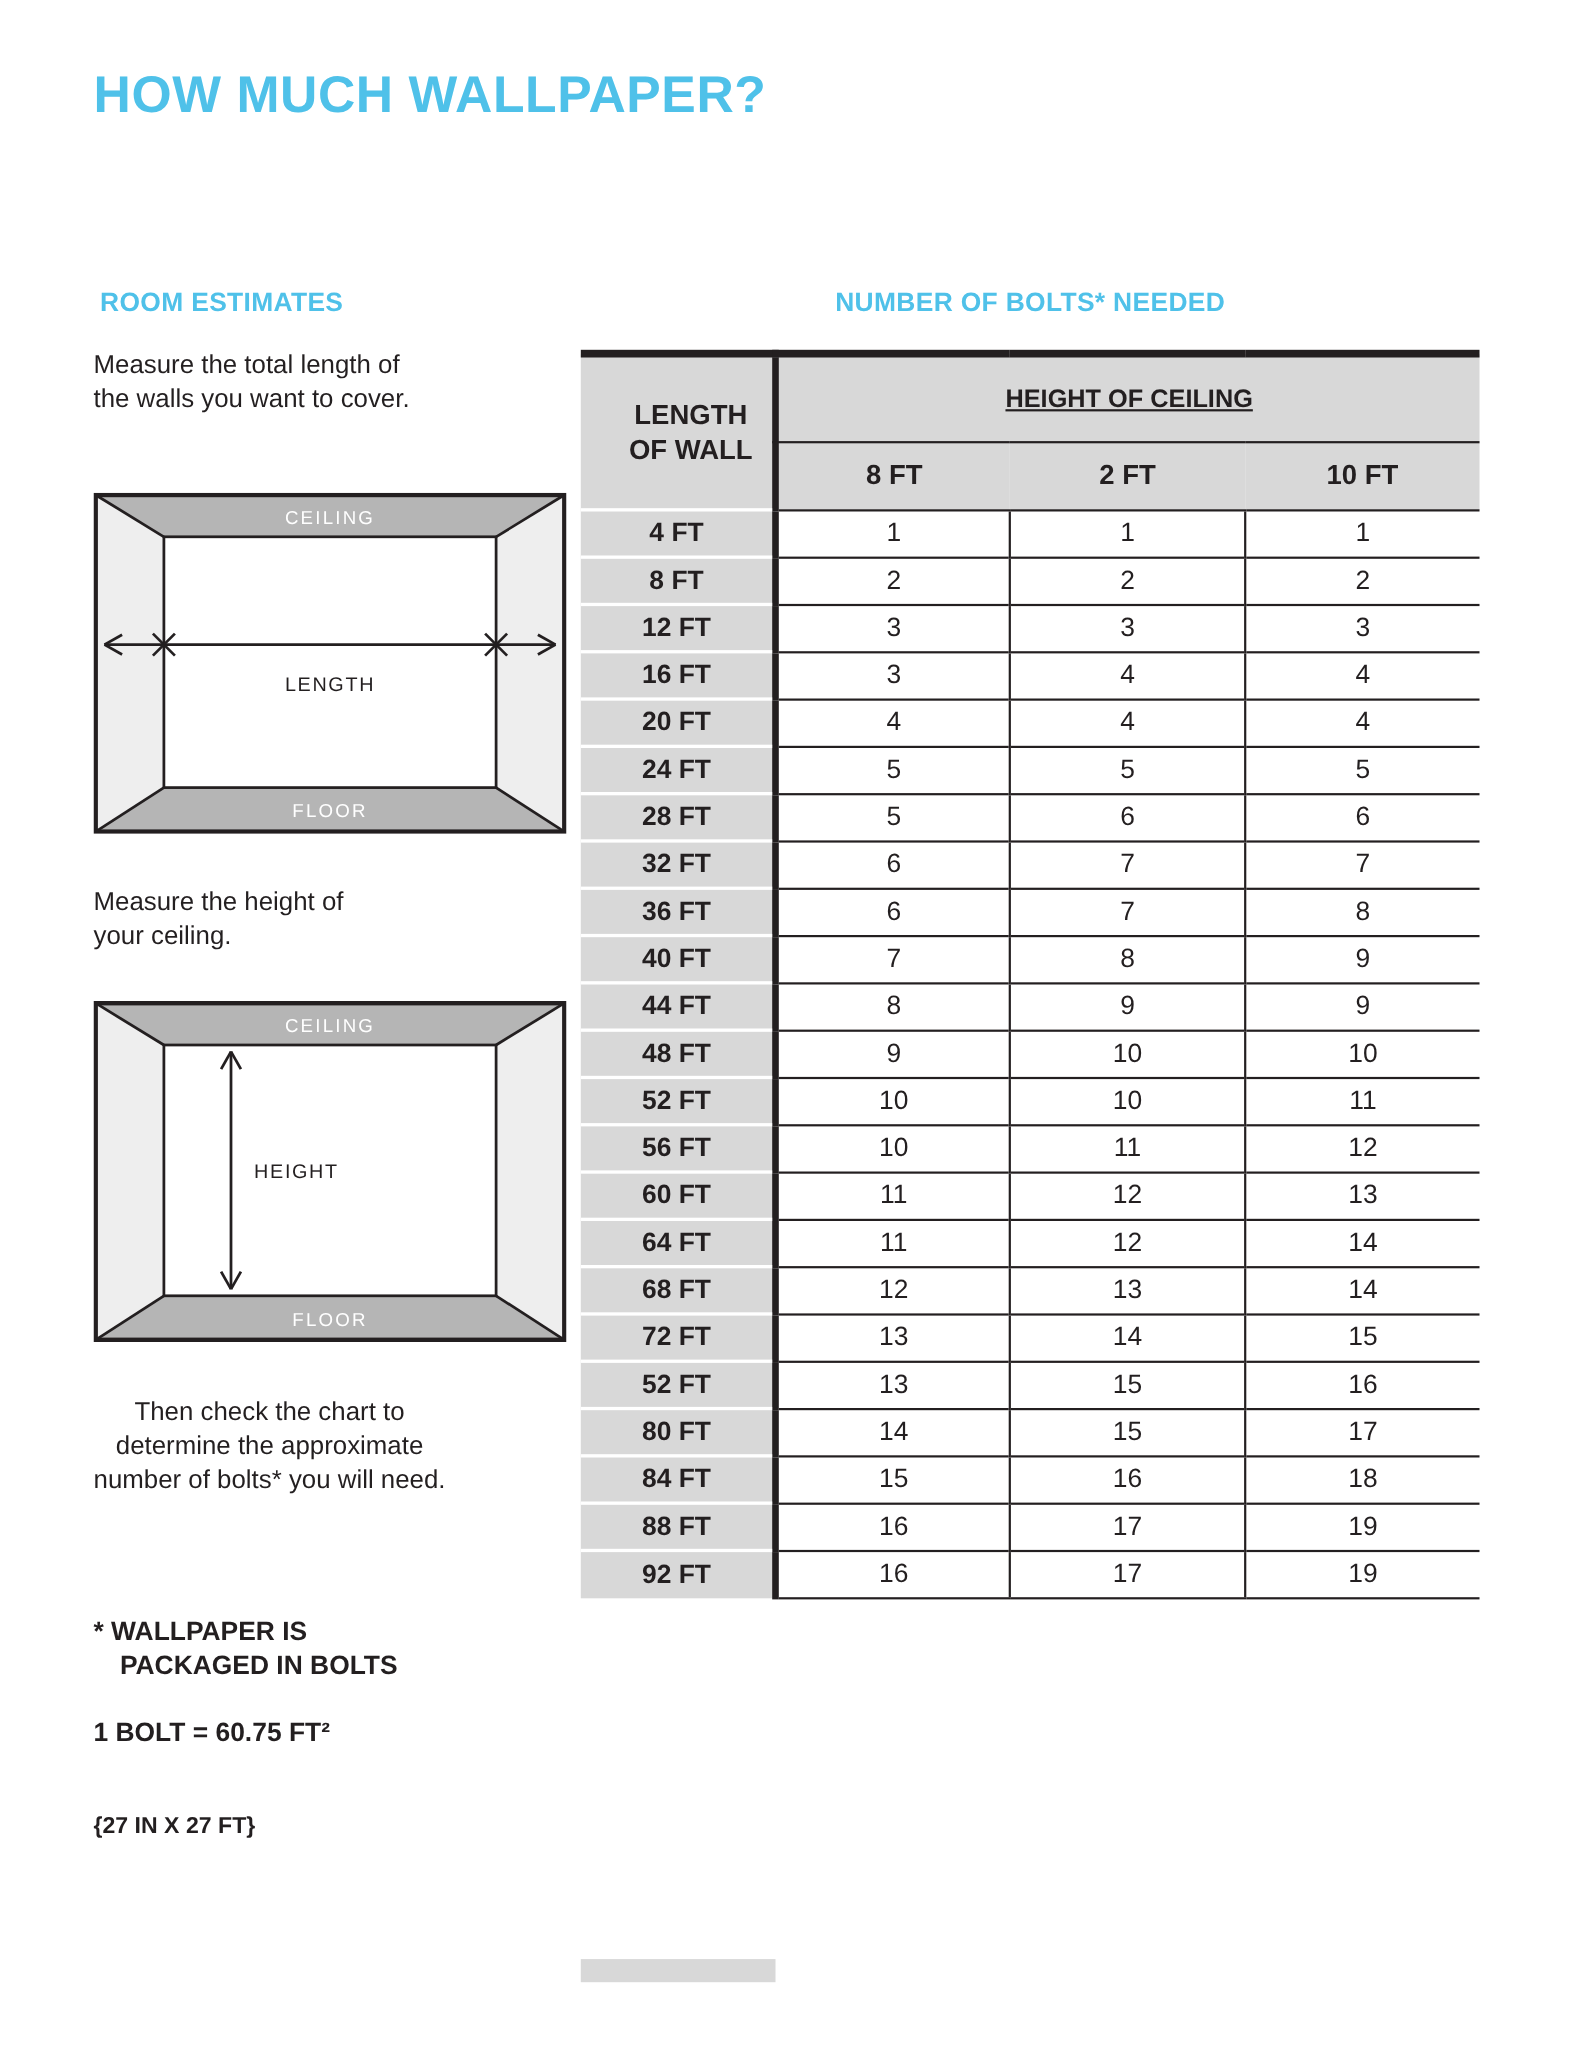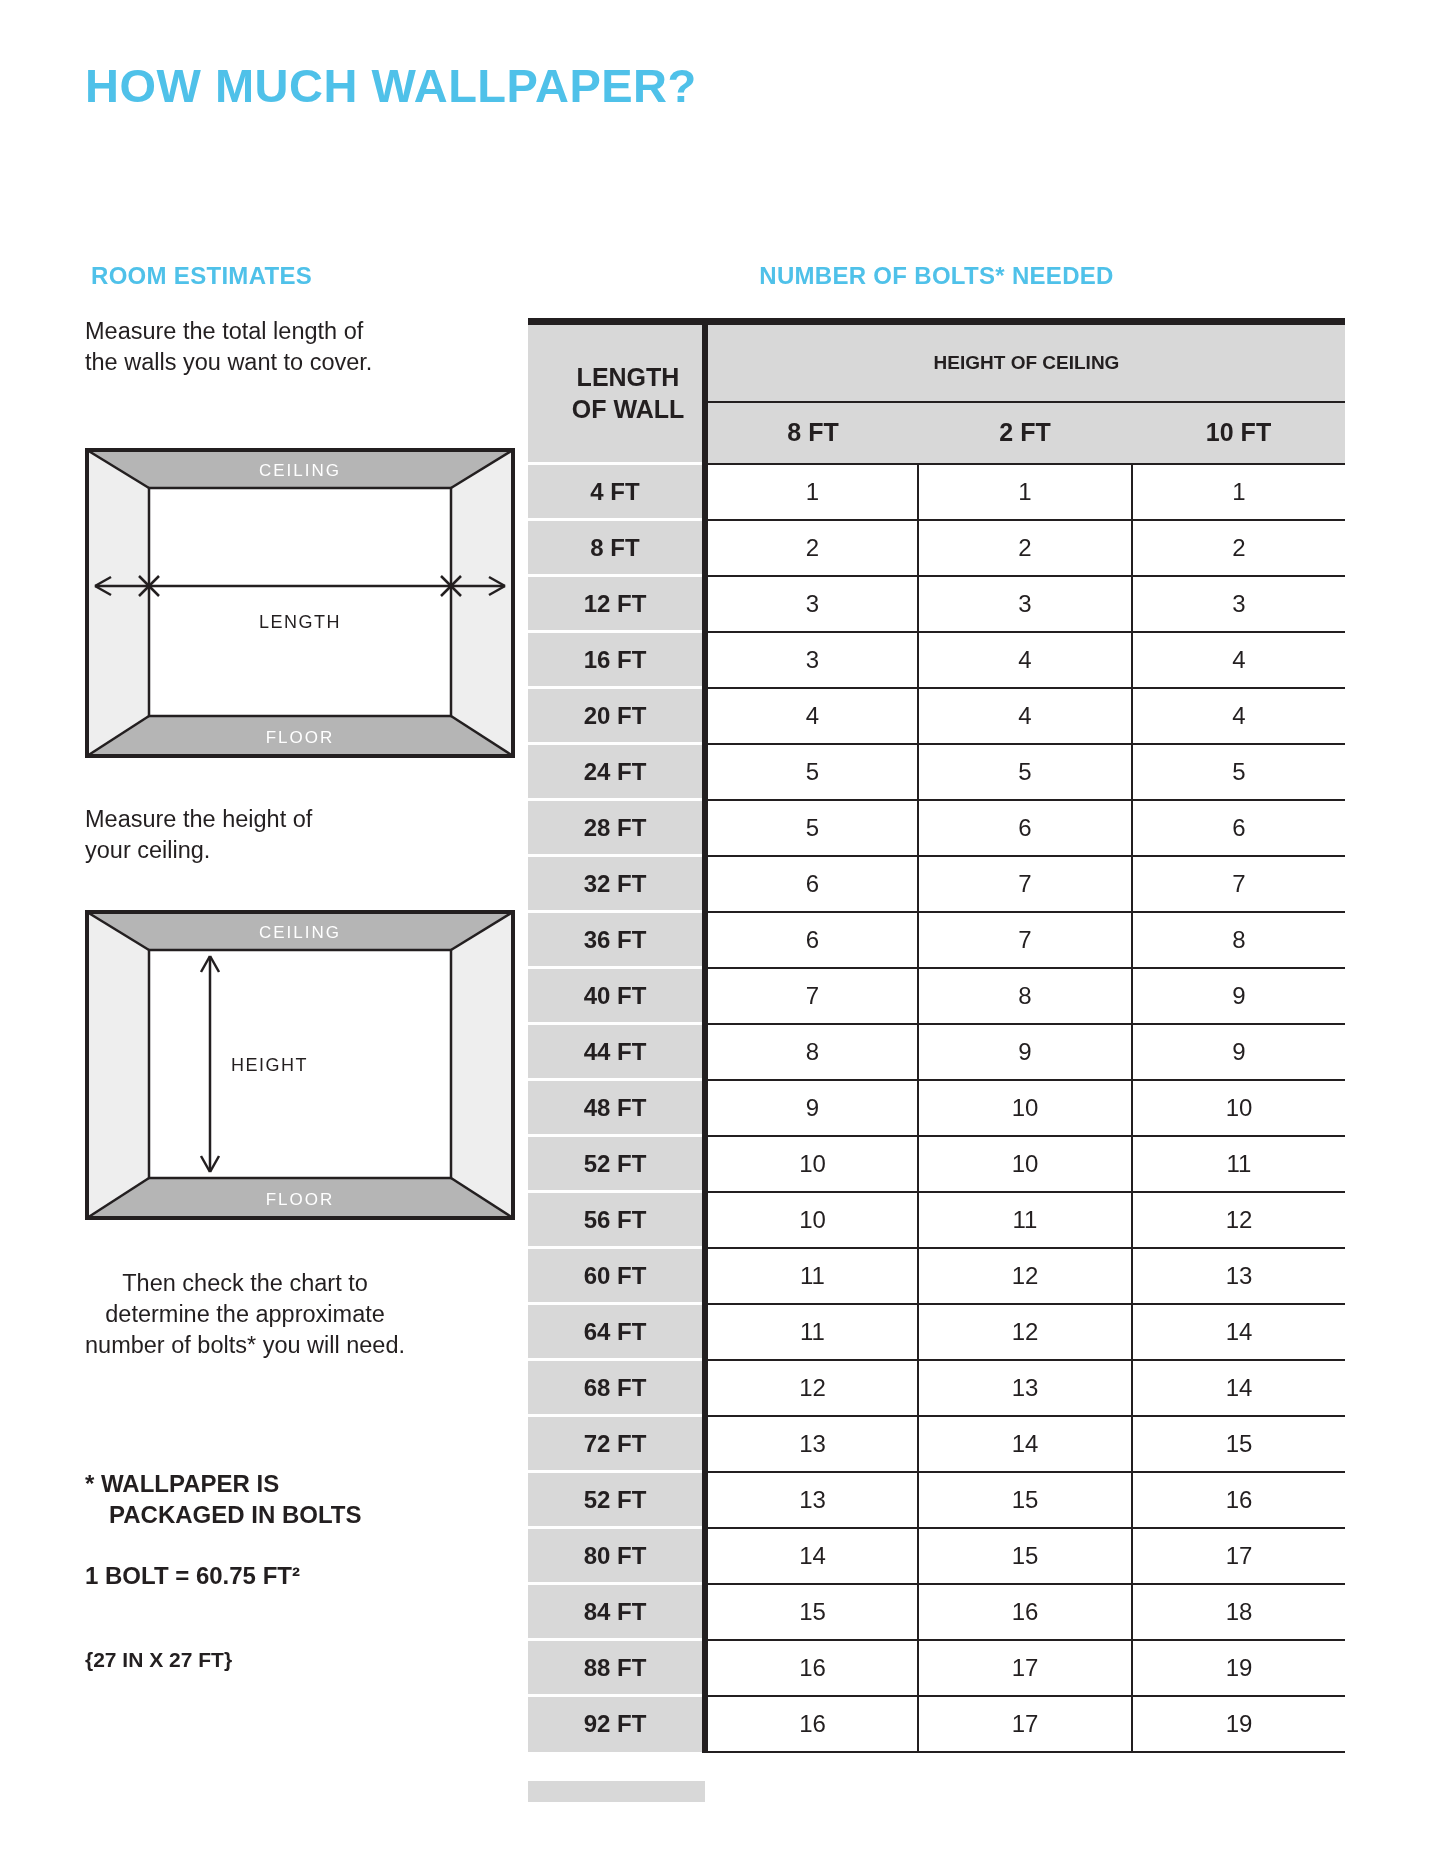--- a/index.html
+++ b/index.html
@@ -56,31 +56,31 @@
     color:var(--accent,#4fc1e9);
   }
   .bolts-table {
     position:absolute; left:528px; top:318px;
     width:817px; table-layout:fixed; border-collapse:collapse;
     border-top:7px solid var(--line,#231f20);
   }
   .bolts-table th, .bolts-table td { text-align:center; vertical-align:middle; }
   .bolts-table thead tr.row1 { height:80px; }
   .bolts-table thead tr.row2 { height:62px; }
-  .bolts-table tbody tr { height:56px;padding-left:12px; }
+  .bolts-table tbody tr { height:43px;padding-left:12px; }
   .rowhead {
     background:var(--table_gray,#d8d8d8);
     border-right:6px solid var(--line,#231f20);
     font-size:25px; font-weight:bold; line-height:1.25;
     text-align:left; padding-left:26px; white-space:pre;
   }
   .grouphead {
     background:var(--table_gray,#d8d8d8);
     border-bottom:2px solid var(--line,#231f20);
-    font-size:19px; font-weight:bold;
+    font-size:23px; font-weight:bold;text-decoration:underline;
   }
   .bolts-table thead tr.row2 th {
     background:var(--table_gray,#d8d8d8);
     border-bottom:2px solid var(--line,#231f20);
     font-size:25px; font-weight:bold;
   }
   .bolts-table tbody th {
     background:var(--table_gray,#d8d8d8);
     border-right:6px solid var(--line,#231f20);
     border-top:3px solid #ffffff;

